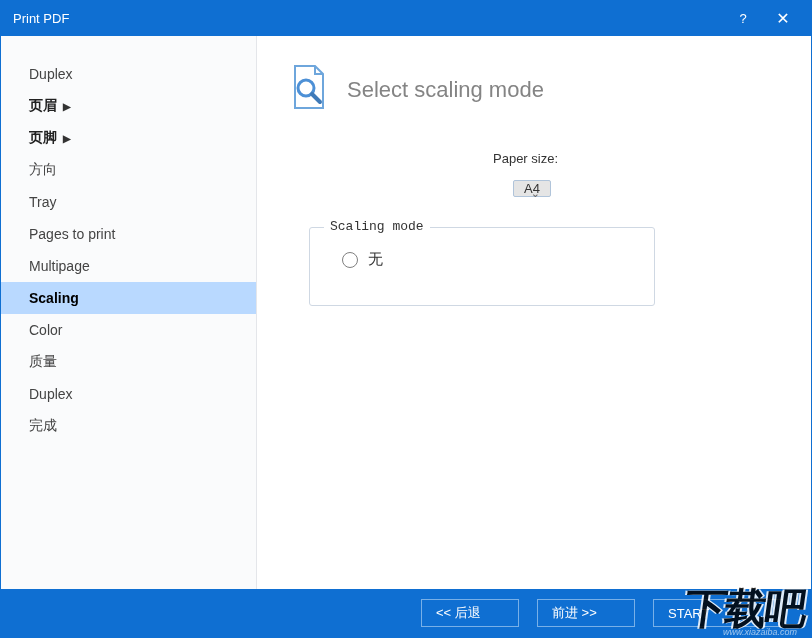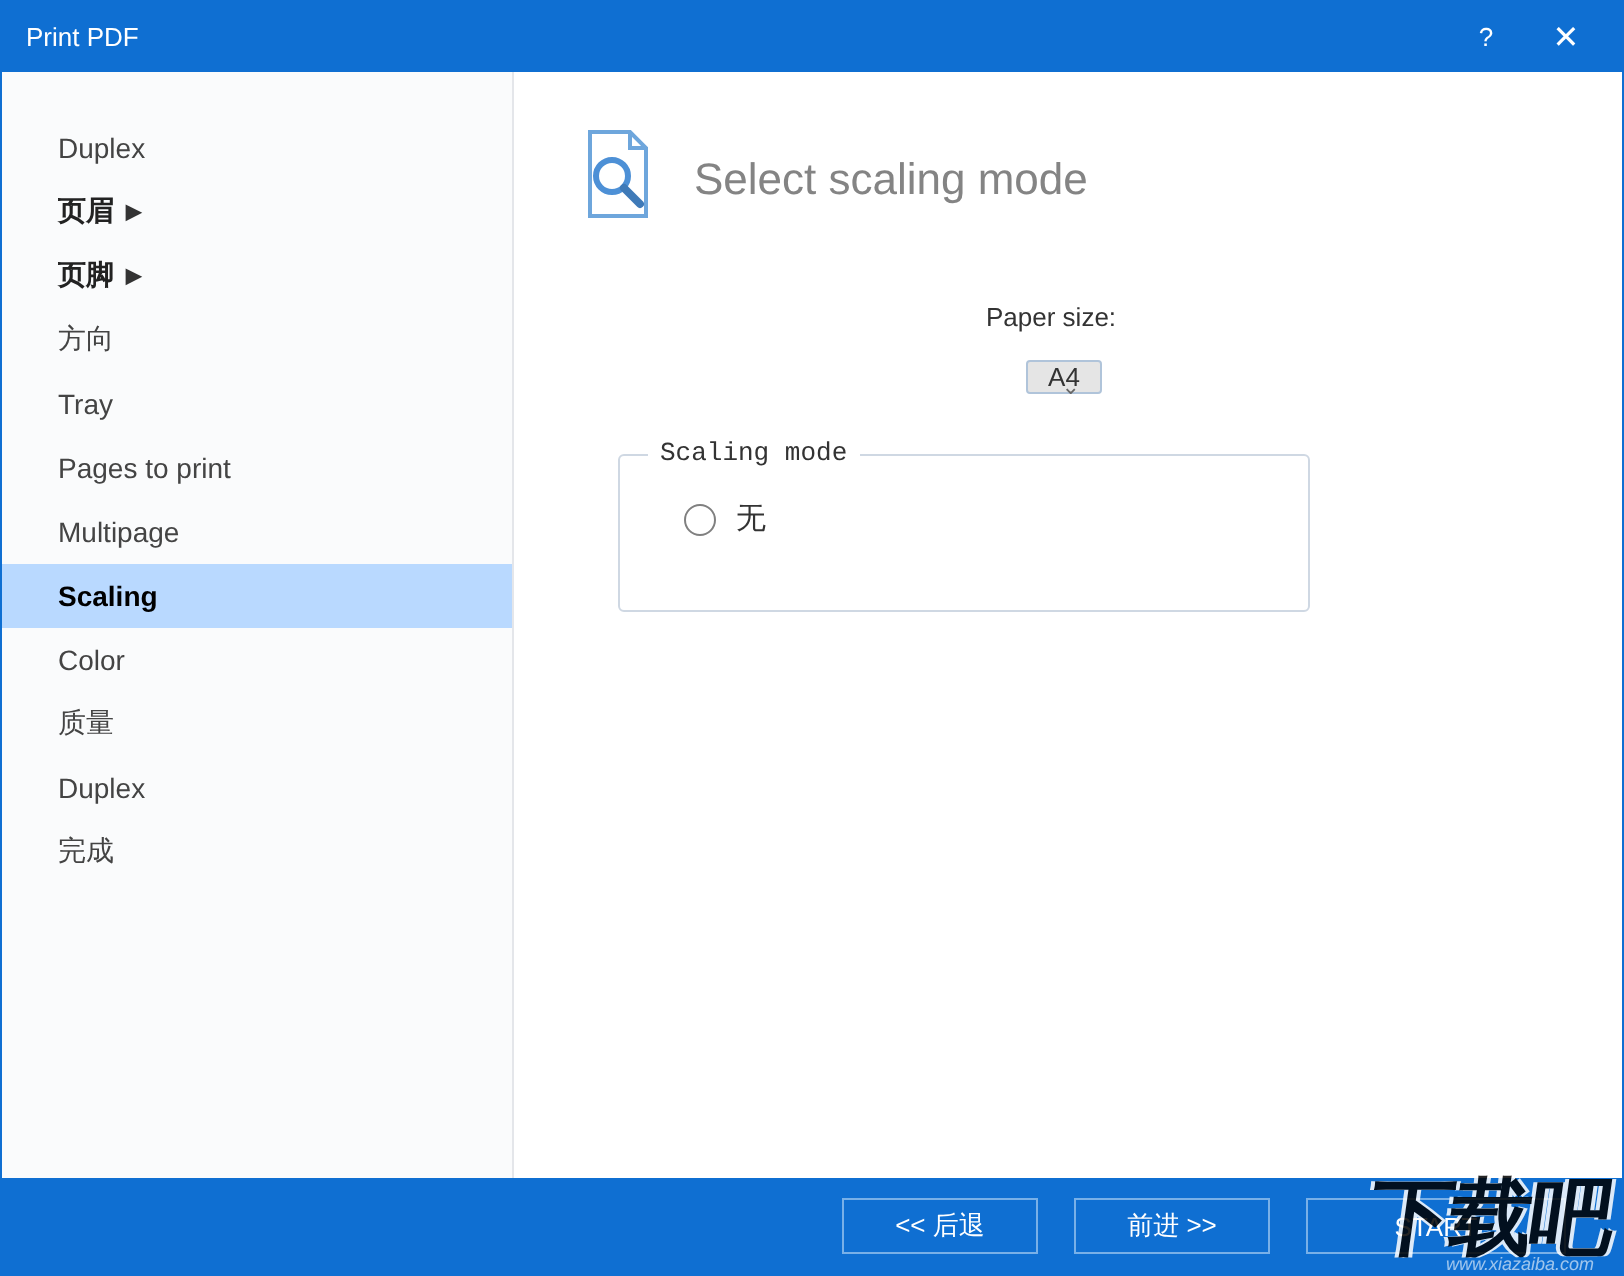--- a/index.html
+++ b/index.html
@@ -73,21 +73,21 @@
 
     .footer {
       height: 48px; background: #0f6fd2;
       display: flex; align-items: center; justify-content: flex-end;
       padding-right: 28px; gap: 18px;
     }
     .footer-btn {
       min-width: 98px; height: 28px;
       background: #0f6fd2; border: 1px solid #78b0e8;
       color: #fff; font-size: 13px;
-      display: flex; align-items: center; justify-content: center;
+      display: flex; align-items: center; 
       padding: 0 14px; cursor: pointer;
     }
     .footer-btn.primary { min-width: 130px; }
 
     .watermark {
       position: absolute; right: 0; bottom: 0;
       font-size: 42px; font-weight: 900;
       color: #000; letter-spacing: -2px;
       opacity: .85; transform: skewX(-8deg);
       pointer-events: none;

